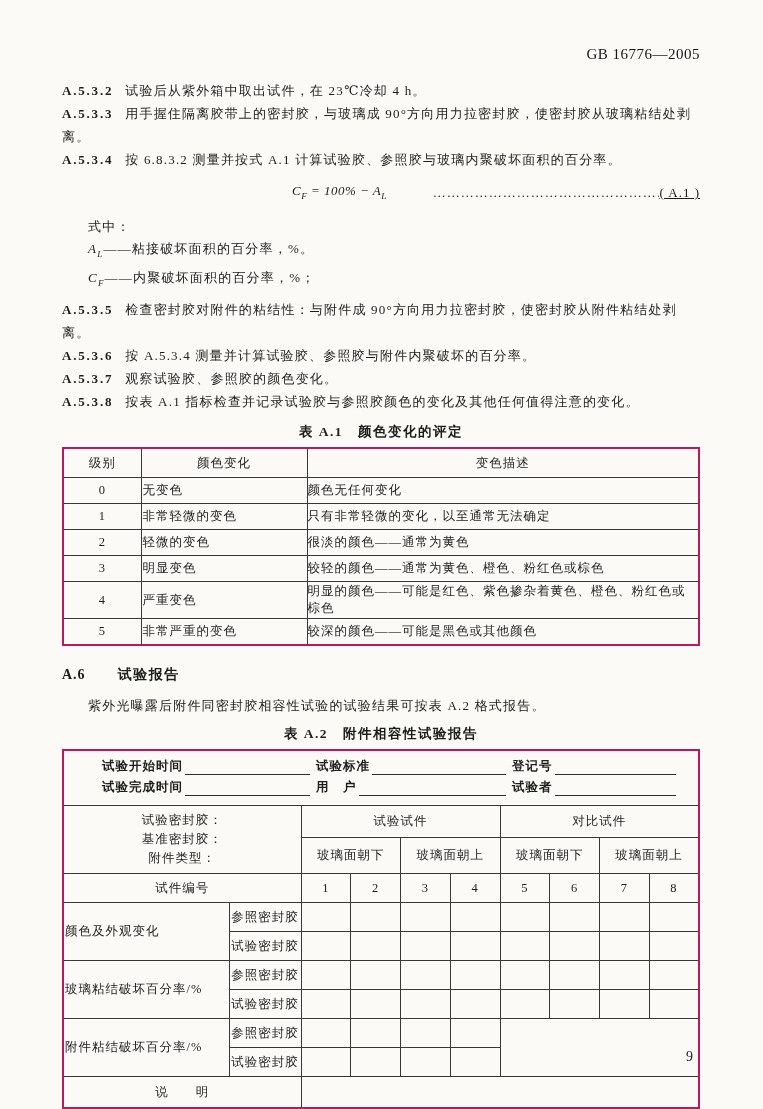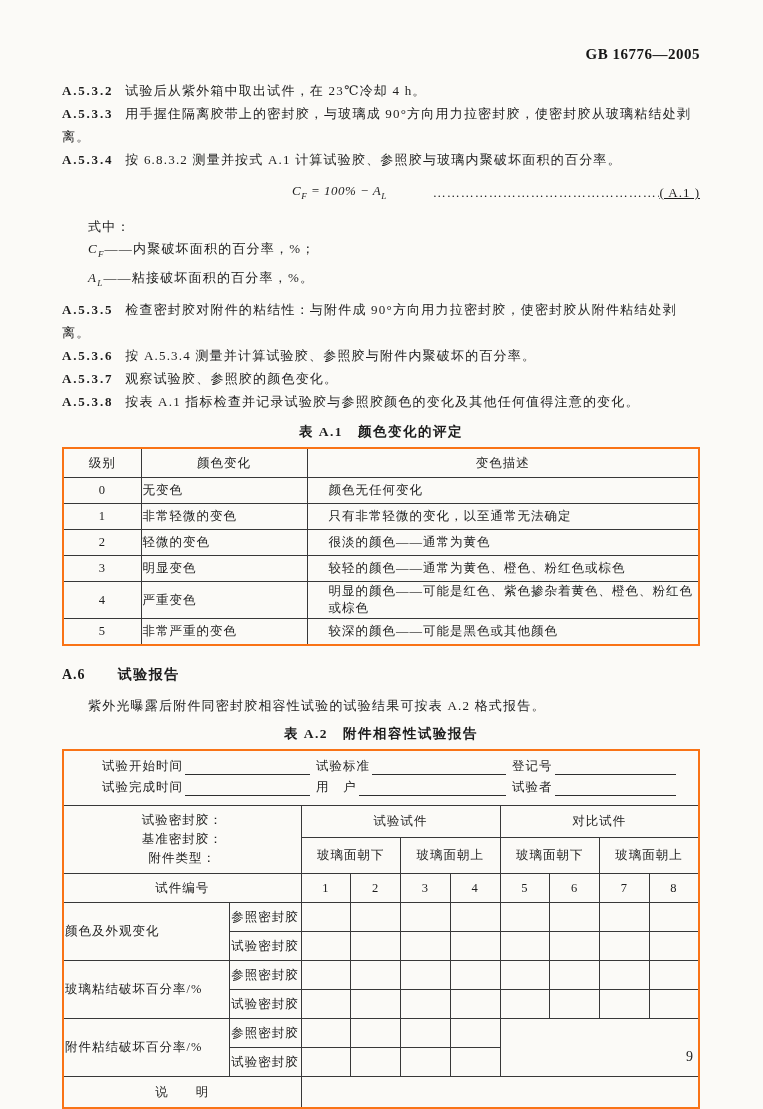--- a/index.html
+++ b/index.html
@@ -8,52 +8,52 @@
     width:763px;height:1109px;
     margin:0 auto;
     background:#fbfaf7;
     font-family:"Liberation Serif","DejaVu Serif",serif;
     color:#1d1d1d;
     box-sizing:border-box;
     padding:46px 63px 0 62px;
     overflow:hidden;
   }
   
-  .doc-header{text-align:right;font-weight:bold;font-size:15px;letter-spacing:.5px;color:#161616;}
+  .doc-header{text-align:right;font-weight:normal;font-size:15px;letter-spacing:.5px;color:#161616;}
   
   .clauses{margin-top:16px;}
   .clause{margin:0;font-size:13px;line-height:23px;letter-spacing:1.2px;}
   .clause .num{font-weight:bold;letter-spacing:1.8px;margin-right:12px;white-space:nowrap;}
   
   .formula-row{display:flex;align-items:flex-end;height:26px;margin:4px 0 0 0;font-size:13px;}
   .formula-row .spacer{width:230px;}
   .formula{font-style:italic;letter-spacing:.5px;white-space:nowrap;}
   .formula sub,.wsym sub{font-size:9px;font-style:italic;}
   .leader-dots{flex:1;overflow:hidden;white-space:nowrap;margin-left:46px;letter-spacing:1px;color:#222;}
   .formula-label{white-space:nowrap;letter-spacing:1px;text-decoration:underline;}
   .where-intro{margin:16px 0 0 0;font-size:13px;line-height:20px;text-indent:2em;letter-spacing:1.2px;}
   .where-item{margin:0;font-size:13px;line-height:23px;text-indent:2em;letter-spacing:1.2px;}
   .wsym{font-style:italic;}
   
   .tbl-title{text-align:center;font-weight:bold;font-size:13.5px;letter-spacing:1.5px;margin:10px 0 6px 0;}
   table{border-collapse:collapse;width:100%;table-layout:fixed;}
-  .tbl{border:2px solid #f97316;font-size:12.5px;}
+  .tbl{border:2px solid #be185d;font-size:12.5px;}
   .tbl td{border:1px solid #383838;letter-spacing:1px;}
   .a1 td{height:23px;}
   .a1 .hrow td{height:26px;text-align:center;}
   .a1 .c-level{text-align:center;}
   .a1 .c-change{}
-  .a1 .c-desc{padding-left:21px;}
+  .a1 .c-desc{padding-left:0;}
   
   .sec-head{font-size:14px;font-weight:bold;letter-spacing:1.5px;margin:20px 0 0 0;}
   .sec-head .num{margin-right:32px;letter-spacing:1px;}
   .sec-para{font-size:13px;line-height:23px;letter-spacing:1.2px;text-indent:2em;margin:10px 0 0 0;}
   
   .a2 td{height:26px;text-align:center;}
-  .a2 .info-cell{padding:5px 0 7px 38px;text-align:right;}
+  .a2 .info-cell{padding:5px 0 7px 38px;text-align:right;font-weight:bold;}
   .info-line{display:flex;line-height:21px;font-size:12.5px;letter-spacing:1px;}
   .seg{display:flex;align-items:flex-end;}
   .seg1{width:214px;}
   .seg2{width:196px;}
   .seg3{flex:1;padding-right:16px;}
   .blank{flex:1;border-bottom:1px solid #2e2e2e;height:14px;margin:0 6px 2px 2px;}
   .a2 .left-head{padding:4px 8px;line-height:19px;}
   .a2 .grp{height:32px;}
   .a2 .subhead{height:36px;}
   .a2 .numrow{height:26px;}
@@ -77,22 +77,22 @@
   </div>
 
   <div class="formula-row">
     <span class="spacer"></span>
     <span class="formula"><span>C</span><sub>F</sub><span> = 100% − </span><span>A</span><sub>L</sub></span>
     <span class="leader-dots">……………………………………………………</span>
     <span class="formula-label">( A.1 )</span>
   </div>
 
   <p class="where-intro">式中：</p>
+  <p class="where-item"><span class="wsym"><span>A</span><sub>L</sub></span><span>——粘接破坏面积的百分率，%。</span></p>
   <p class="where-item"><span class="wsym"><span>C</span><sub>F</sub></span><span>——内聚破坏面积的百分率，%；</span></p>
-  <p class="where-item"><span class="wsym"><span>A</span><sub>L</sub></span><span>——粘接破坏面积的百分率，%。</span></p>
 
   <div class="clauses" style="margin-top:4px;">
     <p class="clause"><span class="num">A.5.3.5</span><span>检查密封胶对附件的粘结性：与附件成 90°方向用力拉密封胶，使密封胶从附件粘结处剥离。</span></p>
     <p class="clause"><span class="num">A.5.3.6</span><span>按 A.5.3.4 测量并计算试验胶、参照胶与附件内聚破坏的百分率。</span></p>
     <p class="clause"><span class="num">A.5.3.7</span><span>观察试验胶、参照胶的颜色变化。</span></p>
     <p class="clause"><span class="num">A.5.3.8</span><span>按表 A.1 指标检查并记录试验胶与参照胶颜色的变化及其他任何值得注意的变化。</span></p>
   </div>
 
   <div class="tbl-title">表 A.1　颜色变化的评定</div>
 

